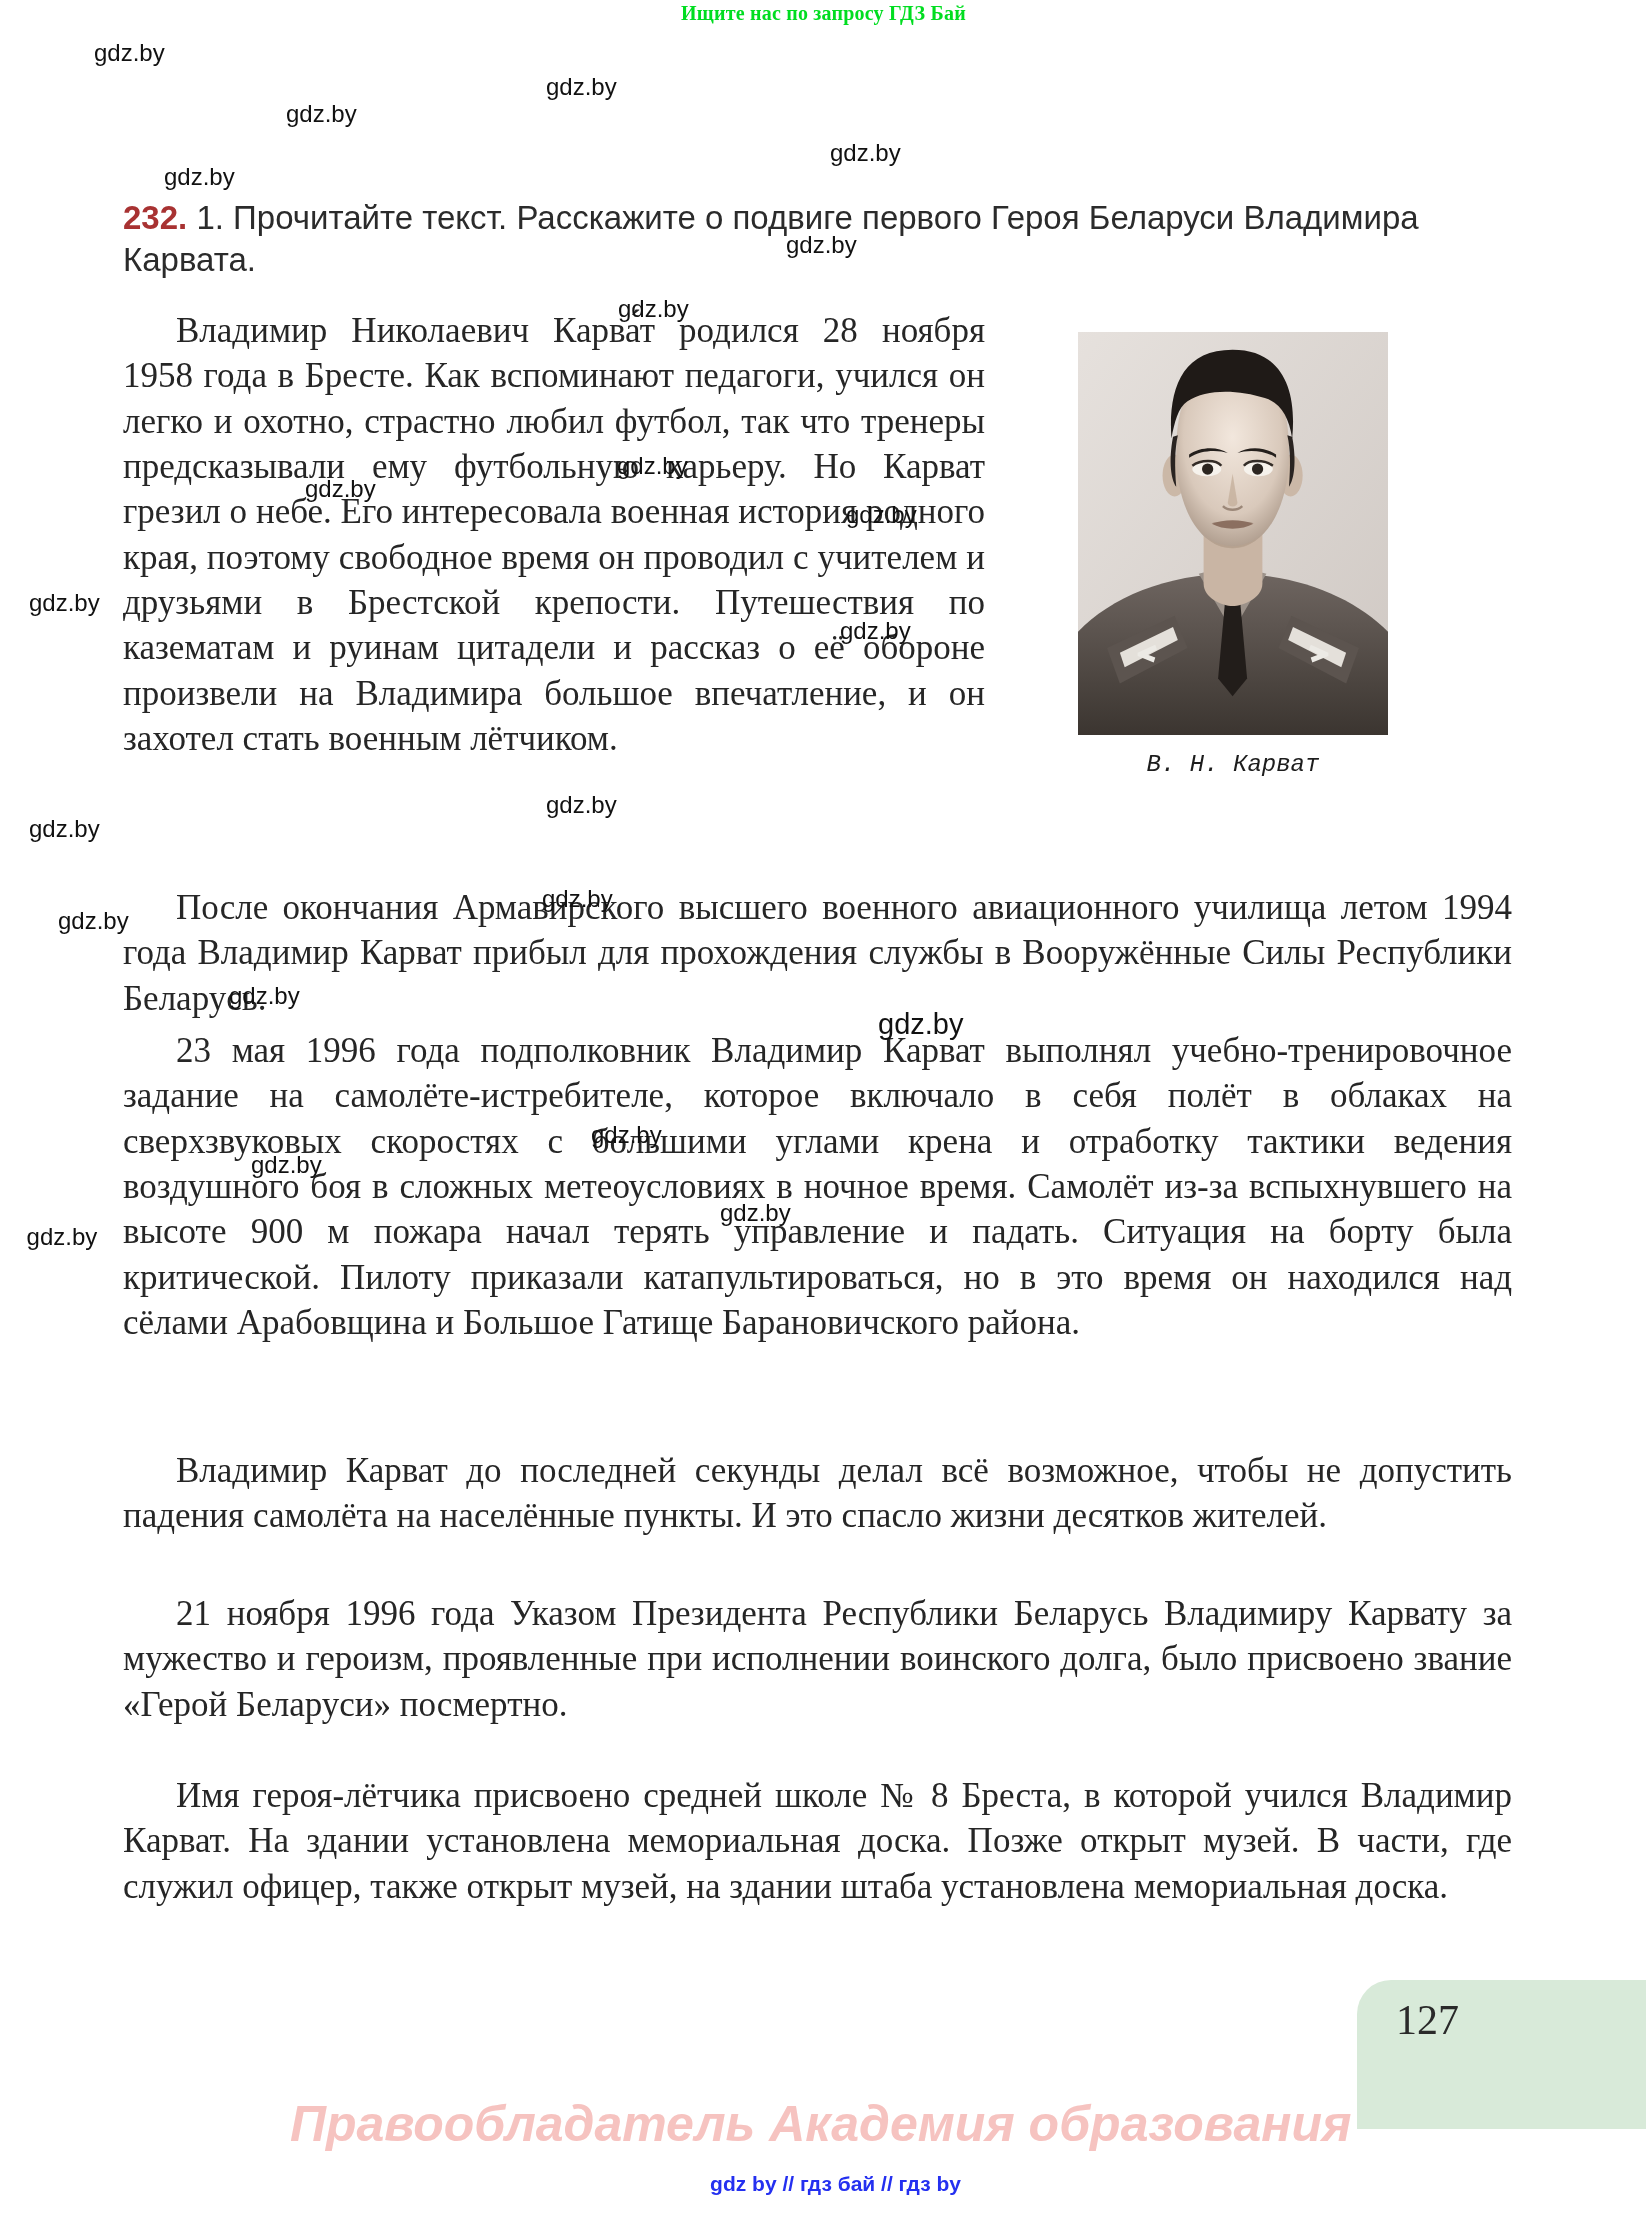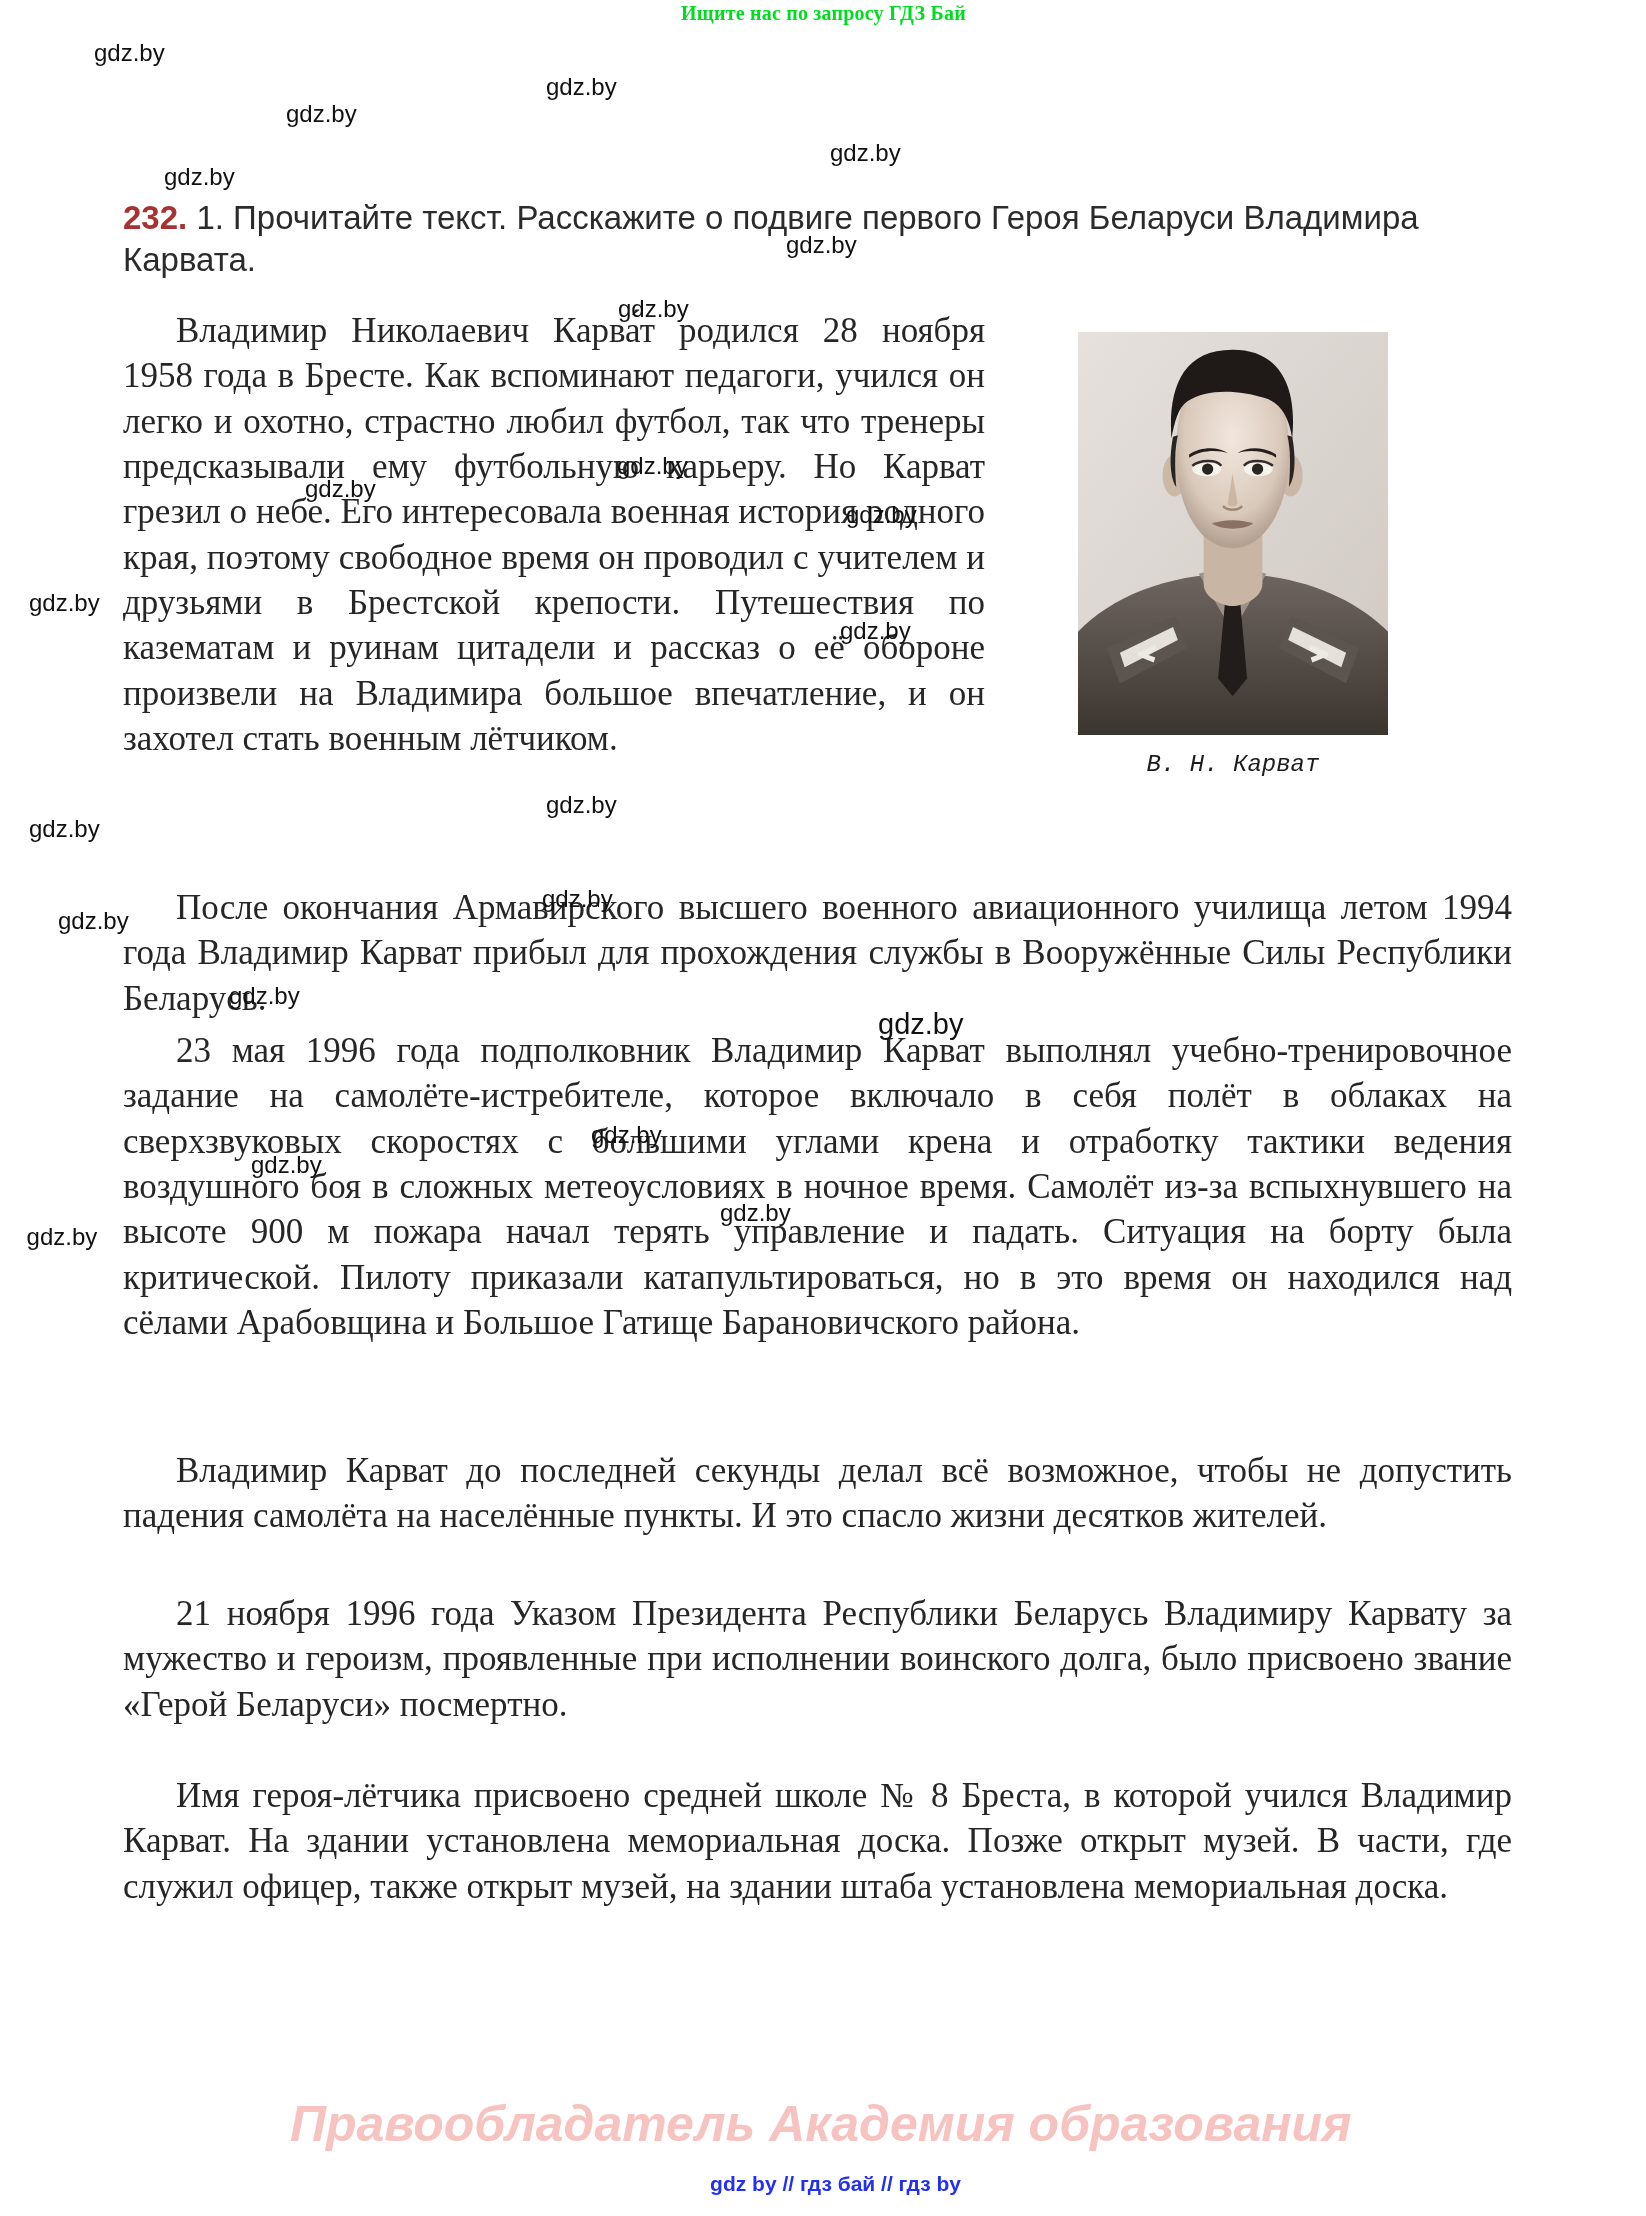--- a/index.html
+++ b/index.html
@@ -188,20 +188,23 @@
   </div>
 
   <div class="body-col" style="top:1591px;">
     <p class="p-indent">21 ноября 1996 года Указом Президента Республики Беларусь Владимиру Карвату за мужество и героизм, проявленные при исполнении воинского долга, было присвоено звание «Герой Беларуси» посмертно.</p>
   </div>
 
   <div class="body-col" style="top:1773px;">
     <p class="p-indent">Имя героя-лётчика присвоено средней школе № 8 Бреста, в которой учился Владимир Карват. На здании установлена мемориальная доска. Позже открыт музей. В части, где служил офицер, также открыт музей, на здании штаба установлена мемориальная доска.</p>
   </div>
 
+  <div class="page-chip">
+    <span>127</span>
+  </div>
 
   <div class="rights-wm">Правообладатель Академия образования</div>
   <div class="footer-links">gdz by  //  гдз бай  //  гдз by</div>
 
   <div class="wm" style="left:94px;  top:39px;">gdz.by</div>
   <div class="wm" style="left:546px;  top:73px;">gdz.by</div>
   <div class="wm" style="left:286px;  top:100px;">gdz.by</div>
   <div class="wm" style="left:830px; top:139px;">gdz.by</div>
   <div class="wm" style="left:164px;  top:163px;">gdz.by</div>
   <div class="wm" style="left:786px;  top:231px;">gdz.by</div>

